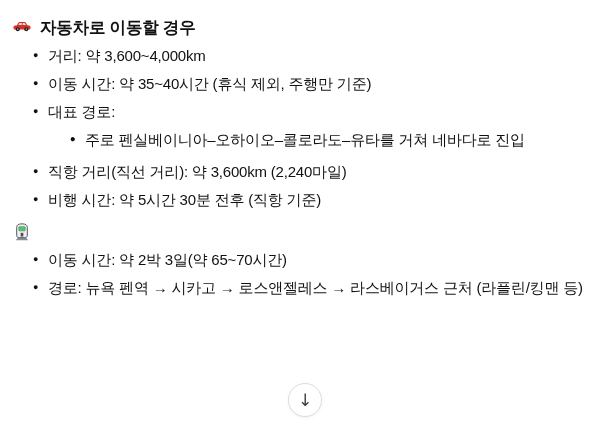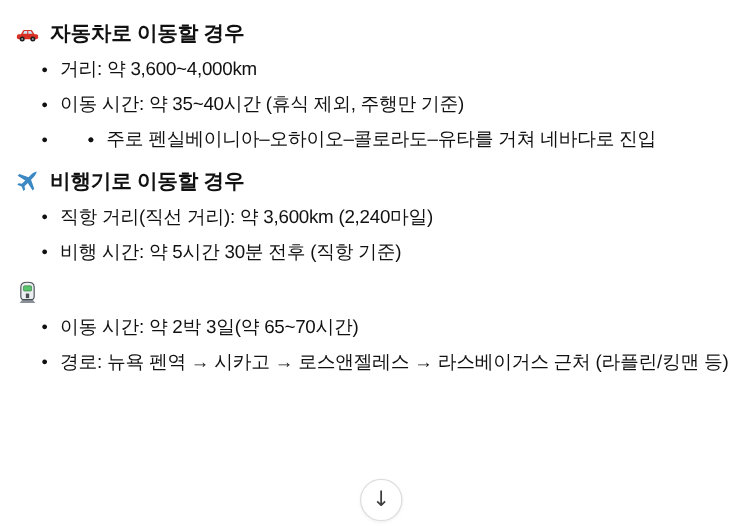--- a/index.html
+++ b/index.html
@@ -13,21 +13,21 @@
   }
   .doc{padding:8px 8px 0 10px;}
   .intro{
     font-size:15px;
     line-height:28px;
     margin:0;
     letter-spacing:-0.2px;
   }
   .intro .icon{vertical-align:-3px;margin-left:2px;}
   h3.section-title{
-    display:flex;align-items:flex-end;gap:8px;
+    display:flex;align-items:flex-start;gap:8px;
     font-size:16.5px;line-height:22px;font-weight:700;
     margin:8px 0 0 2px;letter-spacing:-0.2px;
   }
   .icon{display:inline-flex;width:20px;height:20px;flex:0 0 auto;}
   .icon svg{width:100%;height:100%;}
   ul.bullets{list-style:none;margin:4px 0 0;padding:0;font-size:15px;letter-spacing:-0.2px;}
   ul.bullets li{position:relative;line-height:28px;}
   li.l1{padding-left:38px;}
   li.l1 > .dot{position:absolute;left:23px;top:0;}
   li.l2{padding-left:75px;}
@@ -60,32 +60,24 @@
             <circle cx="9.2" cy="15" r="1.3" fill="#9aa0a6"></circle>
             <circle cx="22.8" cy="15" r="3.2" fill="#1c1c1c"></circle>
             <circle cx="22.8" cy="15" r="1.3" fill="#9aa0a6"></circle>
           </svg>
         </span>
         <span>자동차로 이동할 경우</span>
       </h3>
       <ul class="bullets">
         <li class="l1"><span class="dot" style="font-size: 9px; top: -1px;">●</span><span class="b">거리:</span><span> 약 </span><span class="b">3,600~4,000km</span></li>
         <li class="l1"><span class="dot" style="font-size: 9px; top: -1px;">●</span><span class="b">이동 시간:</span><span> 약 </span><span class="b">35~40시간</span><span> (휴식 제외, 주행만 기준)</span></li>
-        <li class="l1"><span class="dot" style="font-size: 9px; top: -1px;">●</span></li>
+        <li class="l1"><span class="dot" style="font-size: 9px; top: -1px;">●</span><span class="b">대표 경로:</span></li>
         <li class="l2"><span class="dot" style="font-size: 9px; top: -1px;">●</span></li>
         <li class="l2"><span class="dot" style="font-size: 9px; top: -1px;">●</span><span>주로 펜실베이니아–오하이오–콜로라도–유타를 거쳐 네바다로 진입</span></li>
       </ul>
-      <h3 class="section-title">
-        <span class="icon">
-          <svg viewBox="0 0 24 24" xmlns="http://www.w3.org/2000/svg">
-            <path fill="#3b88c3" d="M21.5 2.5c-1.6-1.6-4.2.1-5.7 1.6L13 6.9 4.2 3.8 2.6 5.4l7.2 4.6-3.2 3.2-3.1-.6-1.3 1.6 4.2 1.7 1.7 4.2 1.6-1.3-.6-3.1 3.2-3.2 4.6 7.2 1.6-1.6-3.1-8.8 2.8-2.8c1.5-1.5 3.2-4.1 1.6-5.7z"></path>
-          </svg>
-        </span>
-        <span>비행기로 이동할 경우</span>
-      </h3>
       <ul class="bullets">
         <li class="l1"><span class="dot" style="font-size: 9px; top: -1px;">●</span><span class="b">직항 거리(직선 거리):</span><span> 약 </span><span class="b">3,600km (2,240마일)</span></li>
         <li class="l1"><span class="dot" style="font-size: 9px; top: -1px;">●</span><span class="b">비행 시간:</span><span> 약 </span><span class="b">5시간 30분 전후</span><span> (직항 기준)</span></li>
       </ul>
       <h3 class="section-title">
         <span class="icon">
           <svg viewBox="0 0 24 24" xmlns="http://www.w3.org/2000/svg">
             <path d="M4.5 22 h15 l-2.6-3.4 H7.1 z" fill="#8a8f98"></path>
             <path d="M12 2.2 c-4.2 0-6.4 1.2-6.4 4.4 v9.2 c0 2 1.4 3 3 3 h6.8 c1.6 0 3-1 3-3 V6.6 c0-3.2-2.2-4.4-6.4-4.4z" fill="#eceff1" stroke="#4a4f55" stroke-width="1.1"></path>
             <rect x="8.1" y="5.6" width="7.8" height="5" rx="1" fill="#58c46c" stroke="#35763f" stroke-width="0.6"></rect>

